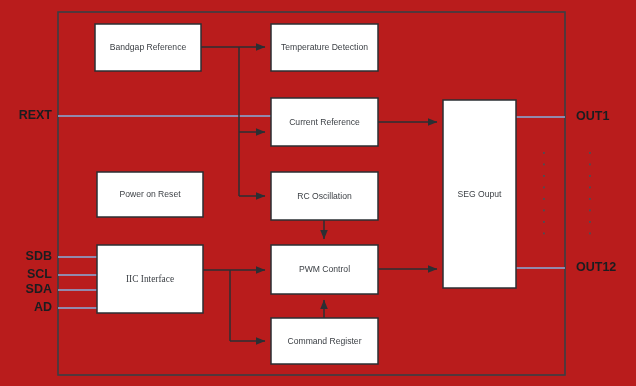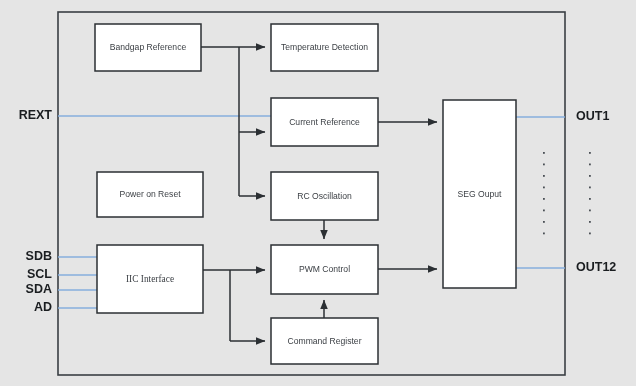--- a/index.html
+++ b/index.html
@@ -11,21 +11,21 @@
   body {
     width: 636px;
     height: 386px;
     font-family: "Liberation Sans", sans-serif;
     overflow: hidden;
   }
   #diagram-root {
     position: relative;
     width: 636px;
     height: 386px;
-    background: #e5e5e5;
+    background: #b91c1c;
   }
   svg#block-diagram {
     display: block;
     width: 636px;
     height: 386px;
   }
   .chip-outline {
     fill: none;
     stroke: #3a3f44;
     stroke-width: 1.6;

